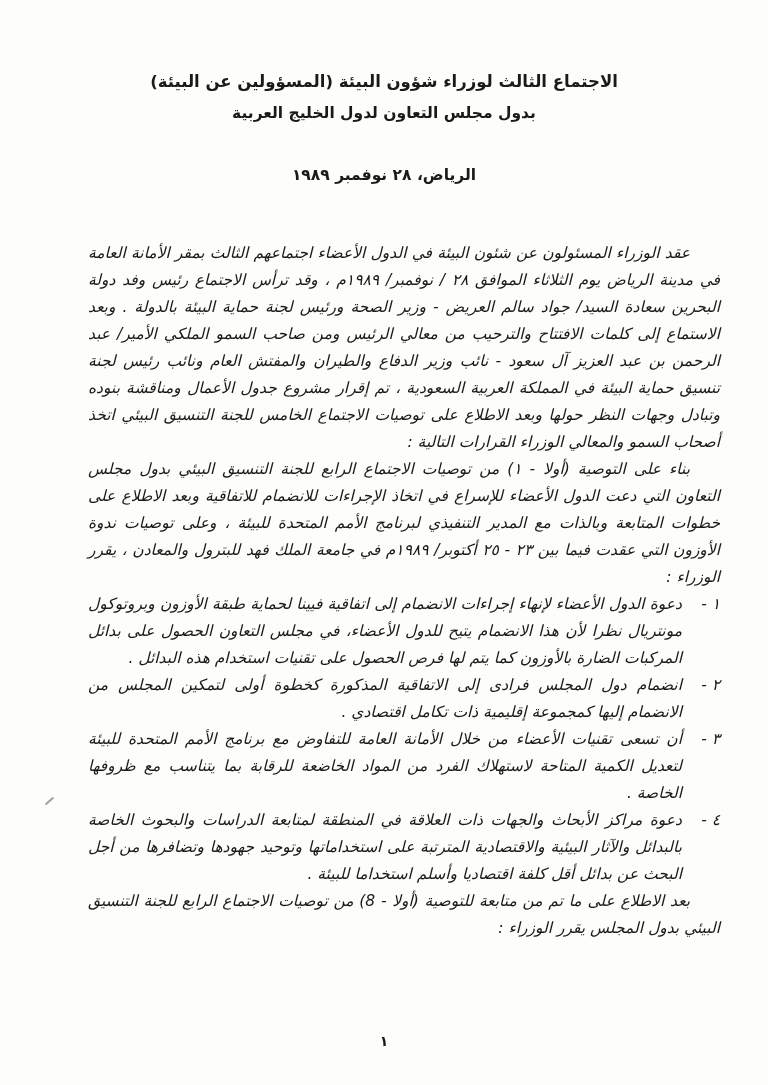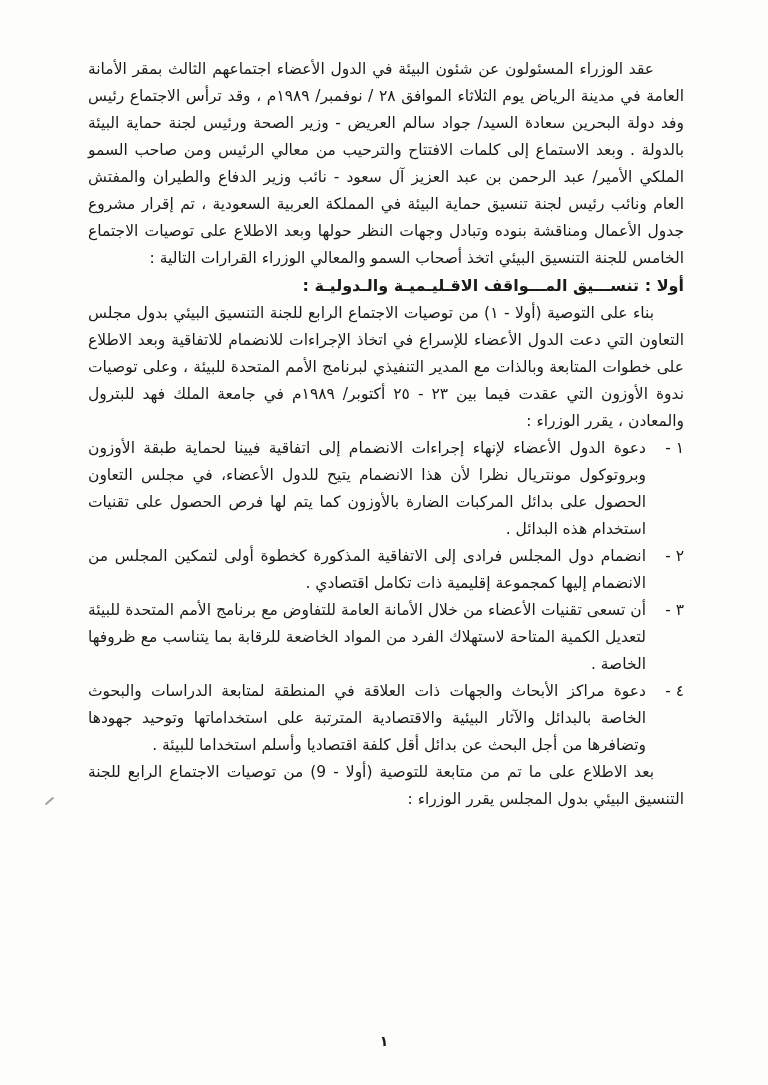--- a/index.html
+++ b/index.html
@@ -31,24 +31,25 @@
     font-weight: bold;
     line-height: 1.7;
     margin-top: 4px;
   }
   .date-line {
     font-size: 15.5px;
     font-weight: bold;
     margin-top: 40px;
   }
   .body-block {
-    margin: 56px 84px 0 88px; 
+    margin: 56px 48px 0 88px; 
     font-size: 15.5px;
     line-height: 27px;
     text-align: justify;
+    font-style: italic;
   }
   p.para {
     text-indent: 30px;
     text-align: justify;
   }
   .h-level1 {
     font-size: 16px;
     font-weight: bold;
     line-height: 28px;
     text-align: right;
@@ -96,26 +97,30 @@
     opacity: 0.8;
   }
 </style>
 </head>
 <body>
 
 <div class="page">
 
   <div class="pen-mark"></div>
 
+  <header class="title-block">
+    <div class="title-line1">الاجتماع الثالث لوزراء شؤون البيئة (المسؤولين عن البيئة)</div>
+    <div class="title-line2">بدول مجلس التعاون لدول الخليج العربية</div>
+    <div class="date-line">الرياض، ٢٨ نوفمبر ١٩٨٩</div>
+  </header>
 
   <main class="body-block">
 
     <p class="para">عقد الوزراء المسئولون عن شئون البيئة في الدول الأعضاء اجتماعهم الثالث بمقر الأمانة العامة في مدينة الرياض يوم الثلاثاء الموافق ٢٨ / نوفمبر/ ١٩٨٩م ، وقد ترأس الاجتماع رئيس وفد دولة البحرين سعادة السيد/ جواد سالم العريض - وزير الصحة ورئيس لجنة حماية البيئة بالدولة . وبعد الاستماع إلى كلمات الافتتاح والترحيب من معالي الرئيس ومن صاحب السمو الملكي الأمير/ عبد الرحمن بن عبد العزيز آل سعود - نائب وزير الدفاع والطيران والمفتش العام ونائب رئيس لجنة تنسيق حماية البيئة في المملكة العربية السعودية ، تم إقرار مشروع جدول الأعمال ومناقشة بنوده وتبادل وجهات النظر حولها وبعد الاطلاع على توصيات الاجتماع الخامس للجنة التنسيق البيئي اتخذ أصحاب السمو والمعالي الوزراء القرارات التالية :</p>
 
-    <h3 class="h-level1">أولا : تنســـيق المـــواقف الاقـليـميـة والـدوليـة :</h3>
 
 
     <p class="para">بناء على التوصية (أولا - ١) من توصيات الاجتماع الرابع للجنة التنسيق البيئي بدول مجلس التعاون التي دعت الدول الأعضاء للإسراع في اتخاذ الإجراءات للانضمام للاتفاقية وبعد الاطلاع على خطوات المتابعة وبالذات مع المدير التنفيذي لبرنامج الأمم المتحدة للبيئة ، وعلى توصيات ندوة الأوزون التي عقدت فيما بين ٢٣ - ٢٥ أكتوبر/ ١٩٨٩م في جامعة الملك فهد للبترول والمعادن ، يقرر الوزراء :</p>
 
     <ol class="resolution-items">
       <li class="resolution-item">
         <span class="item-marker">١ -</span>
         <span class="item-text">دعوة الدول الأعضاء لإنهاء إجراءات الانضمام إلى اتفاقية فيينا لحماية طبقة الأوزون وبروتوكول مونتريال نظرا لأن هذا الانضمام يتيح للدول الأعضاء، في مجلس التعاون الحصول على بدائل المركبات الضارة بالأوزون كما يتم لها فرص الحصول على تقنيات استخدام هذه البدائل .</span>
       </li>
       <li class="resolution-item">
@@ -126,19 +131,19 @@
         <span class="item-marker">٣ -</span>
         <span class="item-text">أن تسعى تقنيات الأعضاء من خلال الأمانة العامة للتفاوض مع برنامج الأمم المتحدة للبيئة لتعديل الكمية المتاحة لاستهلاك الفرد من المواد الخاضعة للرقابة بما يتناسب مع ظروفها الخاصة .</span>
       </li>
       <li class="resolution-item">
         <span class="item-marker">٤ -</span>
         <span class="item-text">دعوة مراكز الأبحاث والجهات ذات العلاقة في المنطقة لمتابعة الدراسات والبحوث الخاصة بالبدائل والآثار البيئية والاقتصادية المترتبة على استخداماتها وتوحيد جهودها وتضافرها من أجل البحث عن بدائل أقل كلفة اقتصاديا وأسلم استخداما للبيئة .</span>
       </li>
     </ol>
 
 
-    <p class="para">بعد الاطلاع على ما تم من متابعة للتوصية (أولا - 9) من توصيات الاجتماع الرابع للجنة التنسيق البيئي بدول المجلس يقرر الوزراء :</p>
+    <p class="para">بعد الاطلاع على ما تم من متابعة للتوصية (أولا - 8) من توصيات الاجتماع الرابع للجنة التنسيق البيئي بدول المجلس يقرر الوزراء :</p>
 
   </main>
 
   <footer class="page-number">١</footer>
 
 </div>
 
 </body></html>

